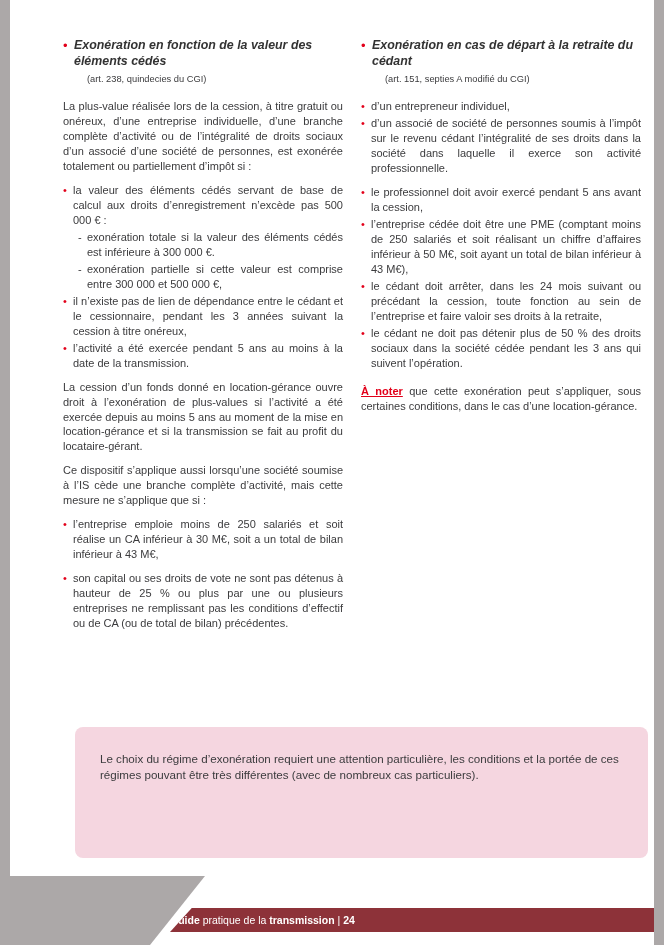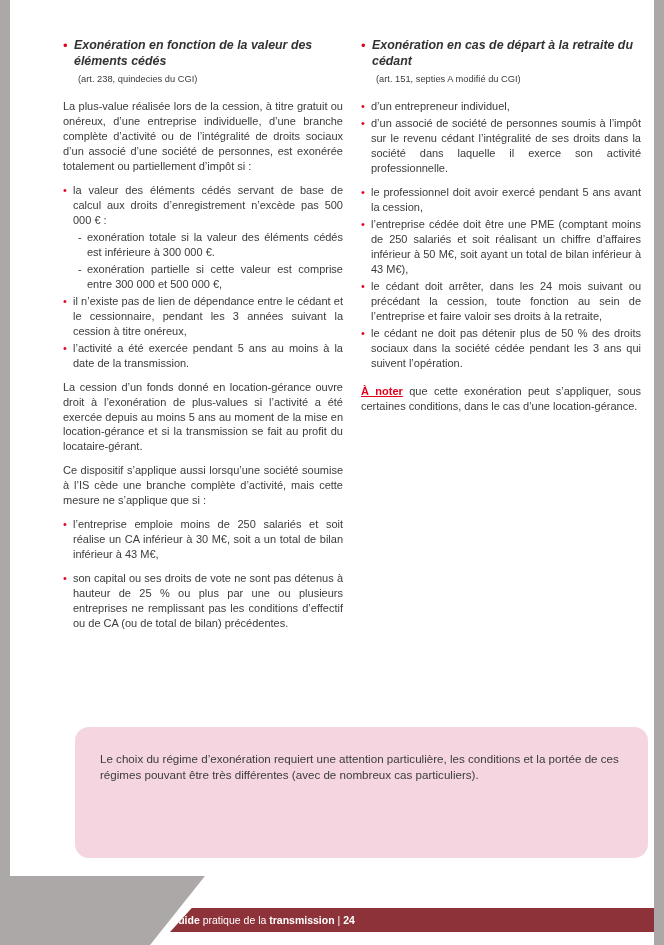--- a/index.html
+++ b/index.html
@@ -15,37 +15,37 @@
 
   .columns {
     position:absolute; top:38px; left:63px; width:578px;
     display:flex; gap:18px;
   }
   .col { width:280px; font-size:11px; line-height:1.36; }
 
   .heading-row { display:flex; margin-bottom:3px; }
   .heading-row .marker { flex:0 0 11px; color:#e2001a; font-size:13px; line-height:1.2; }
   .section-heading { font-size:12.4px; font-weight:bold; color:#333333; line-height:1.28;font-style:italic; }
-  .ref { margin-left:15px; margin-bottom:14px; font-size:9.3px; color:#3b3b3d; }
+  .ref { margin-left:24px; margin-bottom:14px; font-size:9.3px; color:#3b3b3d; }
 
   .para { text-align:justify; margin-bottom:9px; }
   .list { margin-bottom:9px; }
   .li { display:flex; text-align:justify; margin-bottom:2px; }
   .li .marker { flex:0 0 10px; color:#e2001a; }
   .li .li-text { flex:1; }
   .li.spaced { margin-bottom:9px; }
   .li.sub { margin-left:15px; margin-bottom:2px; }
   .li.sub .marker { flex:0 0 9px; color:#3b3b3d; }
 
   .note { margin-top:13px; }
   .note-label { color:#e2001a; font-weight:bold;text-decoration:underline; }
 
   .highlight-box {
     position:absolute; left:75px; top:727px; width:573px; height:131px;
-    background:#f5d6e0; border-radius:14px;
+    background:#f5d6e0; border-radius:8px;
     padding:24px 26px 0 25px;
     font-size:11.6px; line-height:1.36; color:#3b3b3d;
   }
   .highlight-box p { margin-bottom:6px; }
 
   .bottom-gray {
     position:absolute; left:10px; top:876px; width:200px; height:69px;
     background:#aca8a8;
     clip-path: polygon(0 0, 97.5% 0, 70% 100%, 0 100%);
   }

